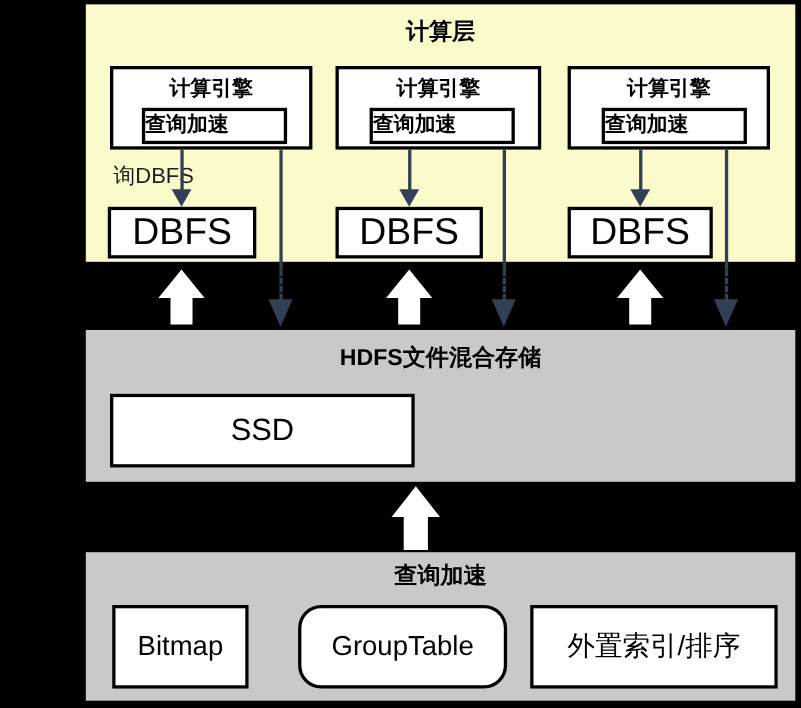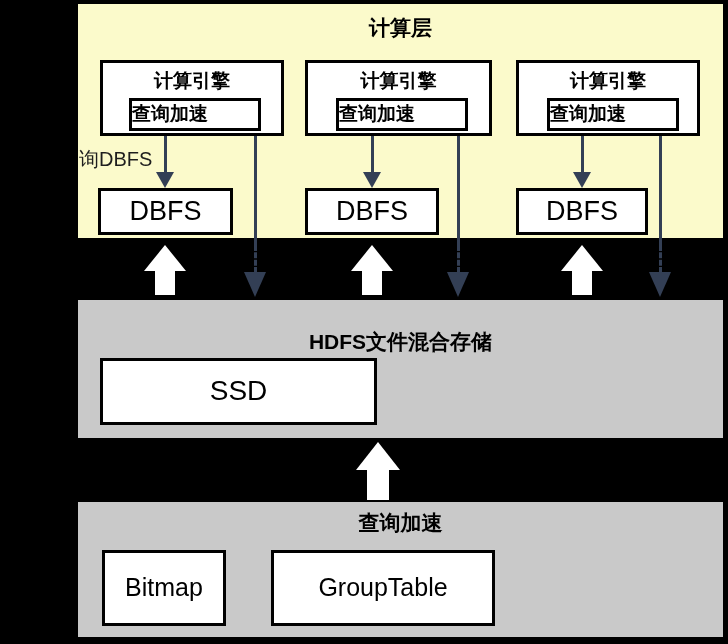--- a/index.html
+++ b/index.html
@@ -10,29 +10,29 @@
   }
   .panel{position:absolute;left:78px;width:645px;}
   #compute-panel{top:4px;height:234px;background:#FBFACB;}
   #storage-panel{top:300px;height:138px;background:#C9C9C9;}
   #build-panel{top:502px;height:135px;background:#C9C9C9;}
   .panel-title{
     position:absolute;left:78px;width:645px;text-align:center;
     font-size:21px;font-weight:bold;
   }
   #compute-title{top:14px;}
-  #storage-title{top:328px;}
+  #storage-title{top:311px;}
   #build-title{top:509px;}
   .wbox{position:absolute;background:#fff;border:3px solid #000;text-align:center;}
   .engine-box{top:60px;height:76px;}
   .engine-label{display:block;margin-top:4px;font-size:19px;font-weight:600;line-height:28px;}
   .accel-box{position:absolute;left:26px;top:35px;width:132px;height:33px;
     background:#fff;border:3px solid #000;font-size:19px;font-weight:600;line-height:26px;text-align:left;}
-  .dbfs-box{top:188px;height:47px;font-size:27px;line-height:40px;}
-  .side-label{position:absolute;left:79px;top:146px;font-size:20px;color:#1e1e1e;}
+  .dbfs-box{top:188px;height:47px;font-size:34px;line-height:40px;}
+  .side-label{position:absolute;left:79px;top:146px;font-size:20px;color:#1e1e1e;padding-left:24px;}
   
   .navy{background:#333F55;}
   .sline{position:absolute;width:3px;}
   .stri{position:absolute;width:0;height:0;border-left:9px solid transparent;
     border-right:9px solid transparent;border-top:16px solid #333F55;}
   
   .lsolid{position:absolute;top:136px;width:3px;height:109px;background:#333F55;}
   .ldash{position:absolute;top:245px;width:0;height:28px;border-left:3px dashed #333F55;}
   .ltri{position:absolute;top:272px;width:0;height:0;border-left:11px solid transparent;
     border-right:11px solid transparent;border-top:25px solid #333F55;}
@@ -97,15 +97,16 @@
   <div id="storage-panel" class="panel"></div>
   <div id="storage-title" class="panel-title">HDFS文件混合存储</div>
   <div class="wbox storage-box" style="left:100px;width:277px;">SSD</div>
 
   <div class="up-head" style="left:356px;top:442px;border-left-width:22px;border-right-width:22px;border-bottom-width:28px;"></div>
   <div class="up-stem" style="left:367px;top:469px;width:22px;height:31px;"></div>
 
   <div id="build-panel" class="panel"></div>
   <div id="build-title" class="panel-title">查询加速</div>
   <div class="wbox build-box" style="left:102px;width:124px;">Bitmap</div>
-  <div class="wbox build-box" style="left:271px;width:224px;">GroupTable</div>
+  <div class="wbox build-box" style="left:271px;width:190px;border-radius:21px;">GroupTable</div>
+  <div class="wbox build-box" style="left:482px;width:225px;">外置索引/排序</div>
 
 </div>
 
 </body></html>

